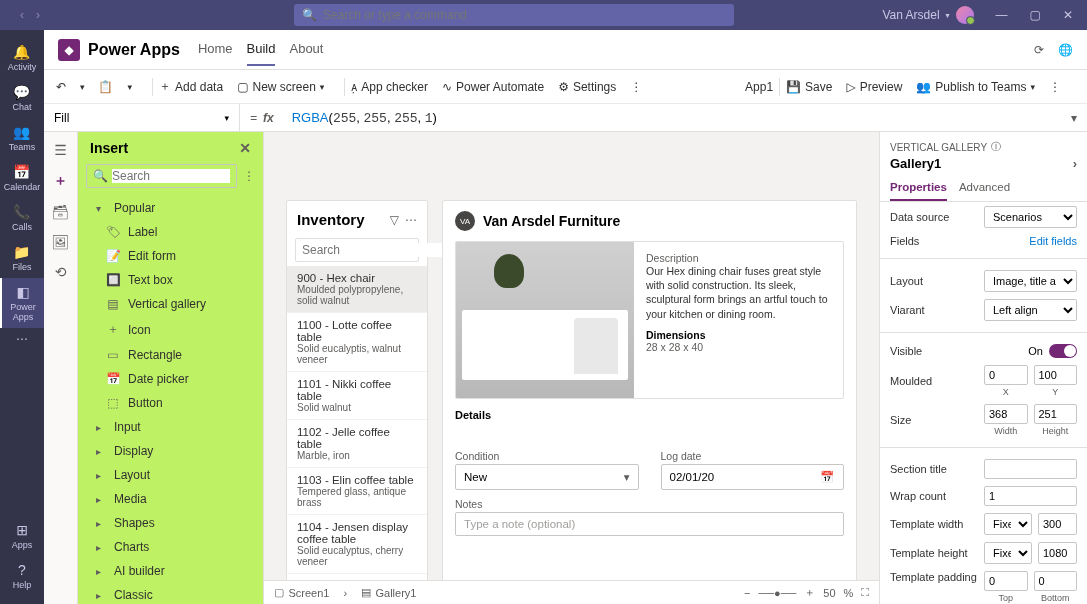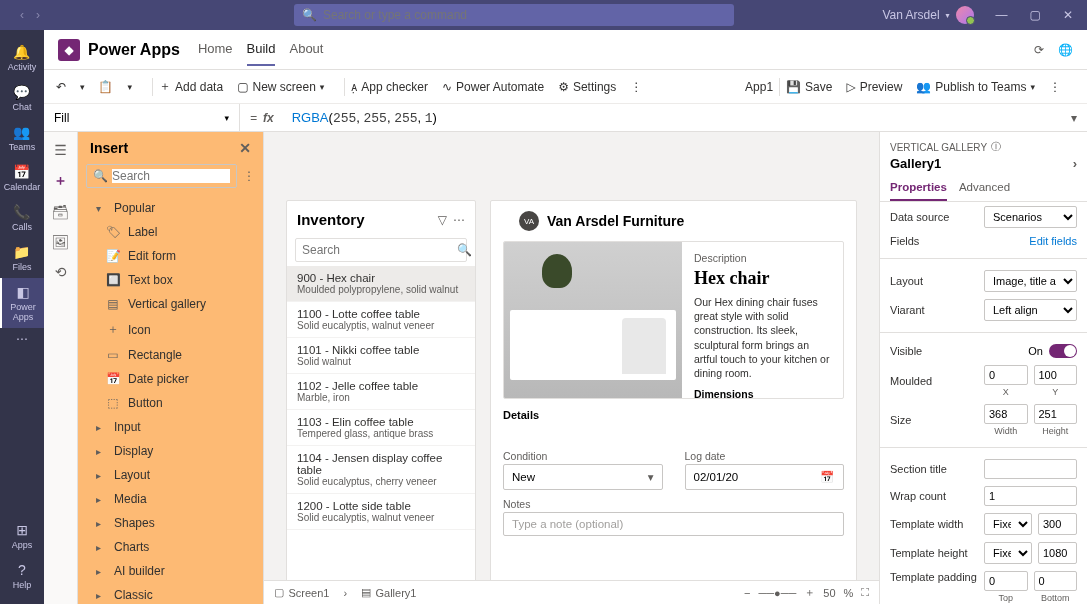--- a/index.html
+++ b/index.html
@@ -52,51 +52,51 @@
 
 
 .mainarea { position: absolute; left: 44px; right: 0; top: 132px; bottom: 0; display: flex; }
 
 
 .toolrail { width: 34px; background: #faf9f8; border-right: 1px solid #e1dfdd; display: flex; flex-direction: column; align-items: center; padding-top: 10px; gap: 14px; color: #605e5c; }
 .toolrail .tool { cursor: pointer; font-size: 14px; }
 .toolrail .tool.active { color: #742774; font-weight: bold; }
 
 
-.insertpanel { width: 186px; background: #fdba74; border-right: 1px solid #e1dfdd; display: flex; flex-direction: column; }
+.insertpanel { width: 186px; background: #bef264; border-right: 1px solid #e1dfdd; display: flex; flex-direction: column; }
 .insertpanel .panel-head { display: flex; align-items: center; justify-content: space-between; padding: 8px 12px; font-size: 14px; font-weight: 600; }
 .insertpanel .panel-search { margin: 0 8px 8px 8px; display:flex; align-items:center; gap: 6px; }
 .insertpanel .panel-search .sbox { flex:1; border: 1px solid #c8c6c4; border-radius: 2px; padding: 4px 6px; display:flex; align-items:center; gap:4px; }
 .insertpanel .panel-search input { border:none; outline:none; width:100%; font-size:12px; }
 .insertpanel .panel-search .more { color:#605e5c; cursor:pointer; }
 .insertpanel .tree { flex:1; overflow:auto; font-size: 12px; }
 .insertpanel .node { padding: 5px 8px 5px 18px; display:flex; align-items:center; gap:8px; cursor:pointer; color:#323130; }
 .insertpanel .node .chev { width:10px; color:#605e5c; font-size:10px; }
 .insertpanel .node .nicon { width:14px; text-align:center; color:#605e5c; }
 .insertpanel .node.group { font-weight:400; }
 .insertpanel .node.sub { padding-left: 28px; }
 
 
 .canvas { flex: 1; background: #f3f2f1; position: relative; overflow:hidden; }
 .canvas-content { position:absolute; left:22px; top:68px; right:22px; bottom:22px; display:flex; gap:14px; }
 
-.inventory { width: 190px; background:#fff; border:1px solid #e1dfdd; border-radius:2px; display:flex; flex-direction:column; }
+.inventory { width: 142px; background:#fff; border:1px solid #e1dfdd; border-radius:2px; display:flex; flex-direction:column; }
 .inventory .inv-head { display:flex; align-items:center; padding:10px 10px 6px 10px; }
 .inventory .inv-head h3 { font-size:15px; font-weight:600; flex:1; }
 .inventory .inv-head .ic { color:#605e5c; margin-left:6px; cursor:pointer; font-size:12px; }
 .inventory .inv-search { margin: 4px 8px; border:1px solid #e1dfdd; border-radius:2px; padding:4px 6px; display:flex; align-items:center; }
 .inventory .inv-search input { border:none; outline:none; flex:1; font-size:12px; }
 .inventory .inv-list { flex:1; overflow:hidden; }
 .inventory .inv-item { padding:6px 10px; border-bottom:1px solid #f3f2f1; cursor:pointer; }
 .inventory .inv-item.sel { background:#edebe9; }
 .inventory .inv-item .t { font-size:11.5px; color:#323130; }
 .inventory .inv-item .s { font-size:10px; color:#605e5c; }
 
 .detail { flex:1; background:#fff; border:1px solid #e1dfdd; border-radius:2px; padding:0; display:flex; flex-direction:column; }
-.detail .d-head { display:flex; align-items:center; gap:8px; padding:10px 28px; }
+.detail .d-head { display:flex; align-items:center; gap:8px; padding:10px 12px; }
 .detail .d-logo { width:20px; height:20px; background:#484644; border-radius:50%; color:#fff; font-size:8px; display:flex; align-items:center; justify-content:center; }
 .detail .d-head h3 { font-size:14px; font-weight:600; }
 .detail .d-hero { margin: 0 12px; border:1px solid #e1dfdd; display:flex; height:158px; border-radius:2px; overflow:hidden; }
 .detail .d-hero .img { width:178px; background:linear-gradient(180deg,#d0d0d0 0%,#b8b8b8 100%); position:relative; }
 .detail .d-hero .img::before { content:''; position:absolute; bottom:18px; left:6px; right:6px; height:70px; background:#fff; border-radius:2px; }
 .detail .d-hero .img::after { content:''; position:absolute; bottom:24px; right:16px; width:44px; height:56px; background:#e8e8e8; border-radius:4px 4px 0 0; }
 .detail .d-hero .img .plant { position:absolute; top:12px; left:38px; width:30px; height:34px; background:#3a4a2a; border-radius:50% 50% 40% 40%; }
 .detail .d-hero .info { flex:1; padding:10px 12px; font-size:11px; }
 .detail .d-hero .info .lbl { color:#605e5c; font-size:10.5px; }
 .detail .d-hero .info h2 { font-family: Georgia, serif; font-size:18px; font-weight:700; margin:4px 0 6px 0; }
@@ -408,21 +408,20 @@
         <div class="d-head">
           <div class="d-logo">VA</div>
           <h3>Van Arsdel Furniture</h3>
         </div>
         <div class="d-hero">
           <div class="img">
               <div class="plant"></div>
             </div>
           <div class="info">
             <div class="lbl">Description</div>
-            <h2>Hex chair</h2>
             <div class="desc">Our Hex dining chair fuses great style with solid construction. Its sleek, sculptural form brings an artful touch to your kitchen or dining room.</div>
             <div class="dims">
               <div class="dl">Dimensions</div>
               <div class="dv">28 x 28 x 40</div>
             </div>
           </div>
         </div>
         <div class="d-sec">
             <div class="sl">Details</div>
           </div>

